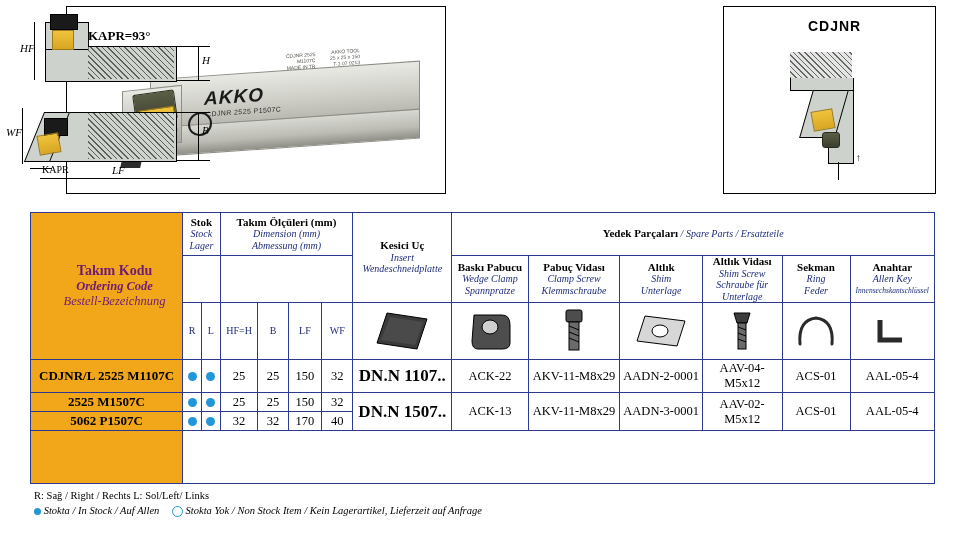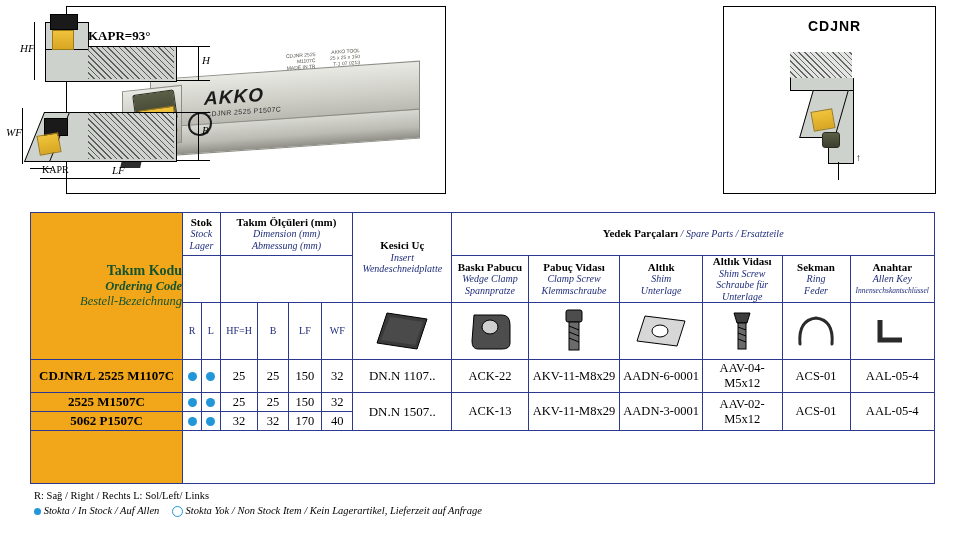--- a/index.html
+++ b/index.html
@@ -49,28 +49,28 @@
   #table-wrap{position:absolute;left:30px;top:212px;width:905px;height:300px;}
   table.main{border-collapse:collapse;width:905px;font-family:"Liberation Serif",serif;}
   table.main td, table.main th{border:1px solid #2b3a8f;padding:0;text-align:center;vertical-align:middle;}
 
   .hdr{background:#ffffff;color:#1f2d7a;font-size:10px;line-height:11.5px;}
   .hdr .tr{font-weight:bold;color:#000;font-size:11px;text-align:center;}
   .hdr .en{font-style:italic;color:#1f2d7a;}
   .hdr .de{font-style:italic;color:#1f2d7a;}
 
   .orange-cell{background:#f2a71b;}
-  #code-cell{background:#f2a71b;color:#14532d;text-align:right;padding-left:16px;}
+  #code-cell{background:#f2a71b;color:#701a75;text-align:center;padding-left:16px;}
   #code-cell .l1{font-weight:bold;font-size:14px;}
   #code-cell .l2{font-style:italic;font-size:12.5px;font-weight:bold;}
   #code-cell .l3{font-style:italic;font-size:12.5px;}
 
   .rowlabel{text-align:right;padding-right:10px;font-weight:bold;font-size:13px;}
   .data{font-size:12.5px;}
-  .datab{font-size:13px;font-weight:normal;}
+  .datab{font-size:17px;font-weight:bold;}
 
   .dot{display:inline-block;width:9px;height:9px;border-radius:50%;background:#2196d8;}
 
   .blue-tab{position:absolute;left:30px;top:212px;width:34px;height:18px;background:#2196d8;border-radius:5px 5px 0 0;}
 
   
   #footer{position:absolute;left:30px;top:488px;width:905px;font-family:"Liberation Serif",serif;font-size:10.5px;}
   #footer .left{position:absolute;left:4px;top:0;line-height:15px;}
   #footer .right{position:absolute;right:4px;top:0;text-align:right;line-height:15px;}
   .ital{font-style:italic;}
@@ -275,21 +275,21 @@
     <td class="orange-cell rowlabel">CDJNR/L 2525 M1107C</td>
     <td><span class="dot"></span></td>
     <td><span class="dot"></span></td>
     <td class="data">25</td>
     <td class="data">25</td>
     <td class="data">150</td>
     <td class="data">32</td>
     <td class="datab" style="height:32px;">DN.N 1107..</td>
     <td class="data">ACK-22</td>
     <td class="data">AKV-11-M8x29</td>
-    <td class="data">AADN-6-0001</td>
+    <td class="data">AADN-2-0001</td>
     <td class="data">AAV-04-M5x12</td>
     <td class="data">ACS-01</td>
     <td class="data">AAL-05-4</td>
   </tr>
 
   <tr>
     <td class="orange-cell rowlabel">2525 M1507C</td>
     <td><span class="dot"></span></td>
     <td><span class="dot"></span></td>
     <td class="data">25</td>

